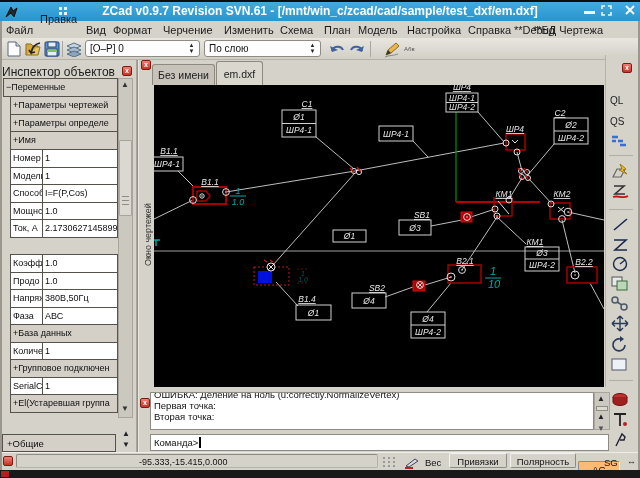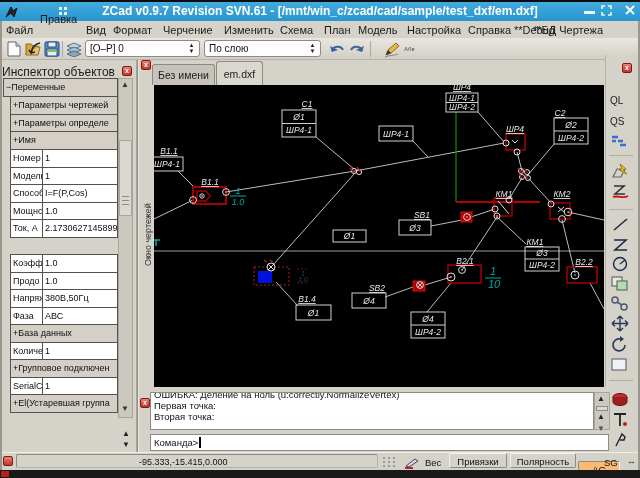--- a/index.html
+++ b/index.html
@@ -176,20 +176,21 @@
 <div class="abs irow" style="left:10px;top:394px;width:108px;height:19px">
       <span class="lbl">+El(Устаревшая группа</span>
     </div>
 <div class="abs" id="insp-sb"></div>
 <div class="abs" style="left:121px;top:80px;font-size:8px;color:#333">▲</div>
 <div class="abs" style="left:119px;top:140px;width:13px;height:76px;background:#dbd8d1;border:1px solid #a9a59d;border-radius:1px"></div>
 <div class="abs" style="left:122px;top:196px;width:7px;height:1px;background:#8f8c84"></div>
 <div class="abs" style="left:122px;top:200px;width:7px;height:1px;background:#8f8c84"></div>
 <div class="abs" style="left:122px;top:204px;width:7px;height:1px;background:#8f8c84"></div>
 <div class="abs" style="left:121px;top:404px;font-size:8px;color:#333">▼</div>
+<div class="abs" style="left:2px;top:434px;width:114px;height:18px;background:#d4d0c8;border:1px solid #55524b;font-size:9.5px;color:#0e0e0e;padding:3px 0 0 4px">+Общие</div>
 <div class="abs" style="left:119px;top:429px;width:14px;height:11px;font-size:8px;color:#222;text-align:center">▲</div>
 <div class="abs" style="left:119px;top:440px;width:14px;height:11px;font-size:8px;color:#222;text-align:center">▼</div>
 <div class="abs" id="strip"></div>
 <div class="abs closebtn" style="left:141px;top:60px">x</div>
 <div class="abs" id="vtext" style="left:143px;top:266px">Окно чертежей</div>
 <div class="abs" id="tabbar"></div>
 <div class="abs tab" style="left:152px;top:64px;width:63px">Без имени</div>
 <div class="abs tab tabact" style="left:216px;top:61px;width:47px">em.dxf</div>
 <div class="abs" id="canvas">
 <svg width="450" height="302" style="position:absolute;left:0;top:0">

